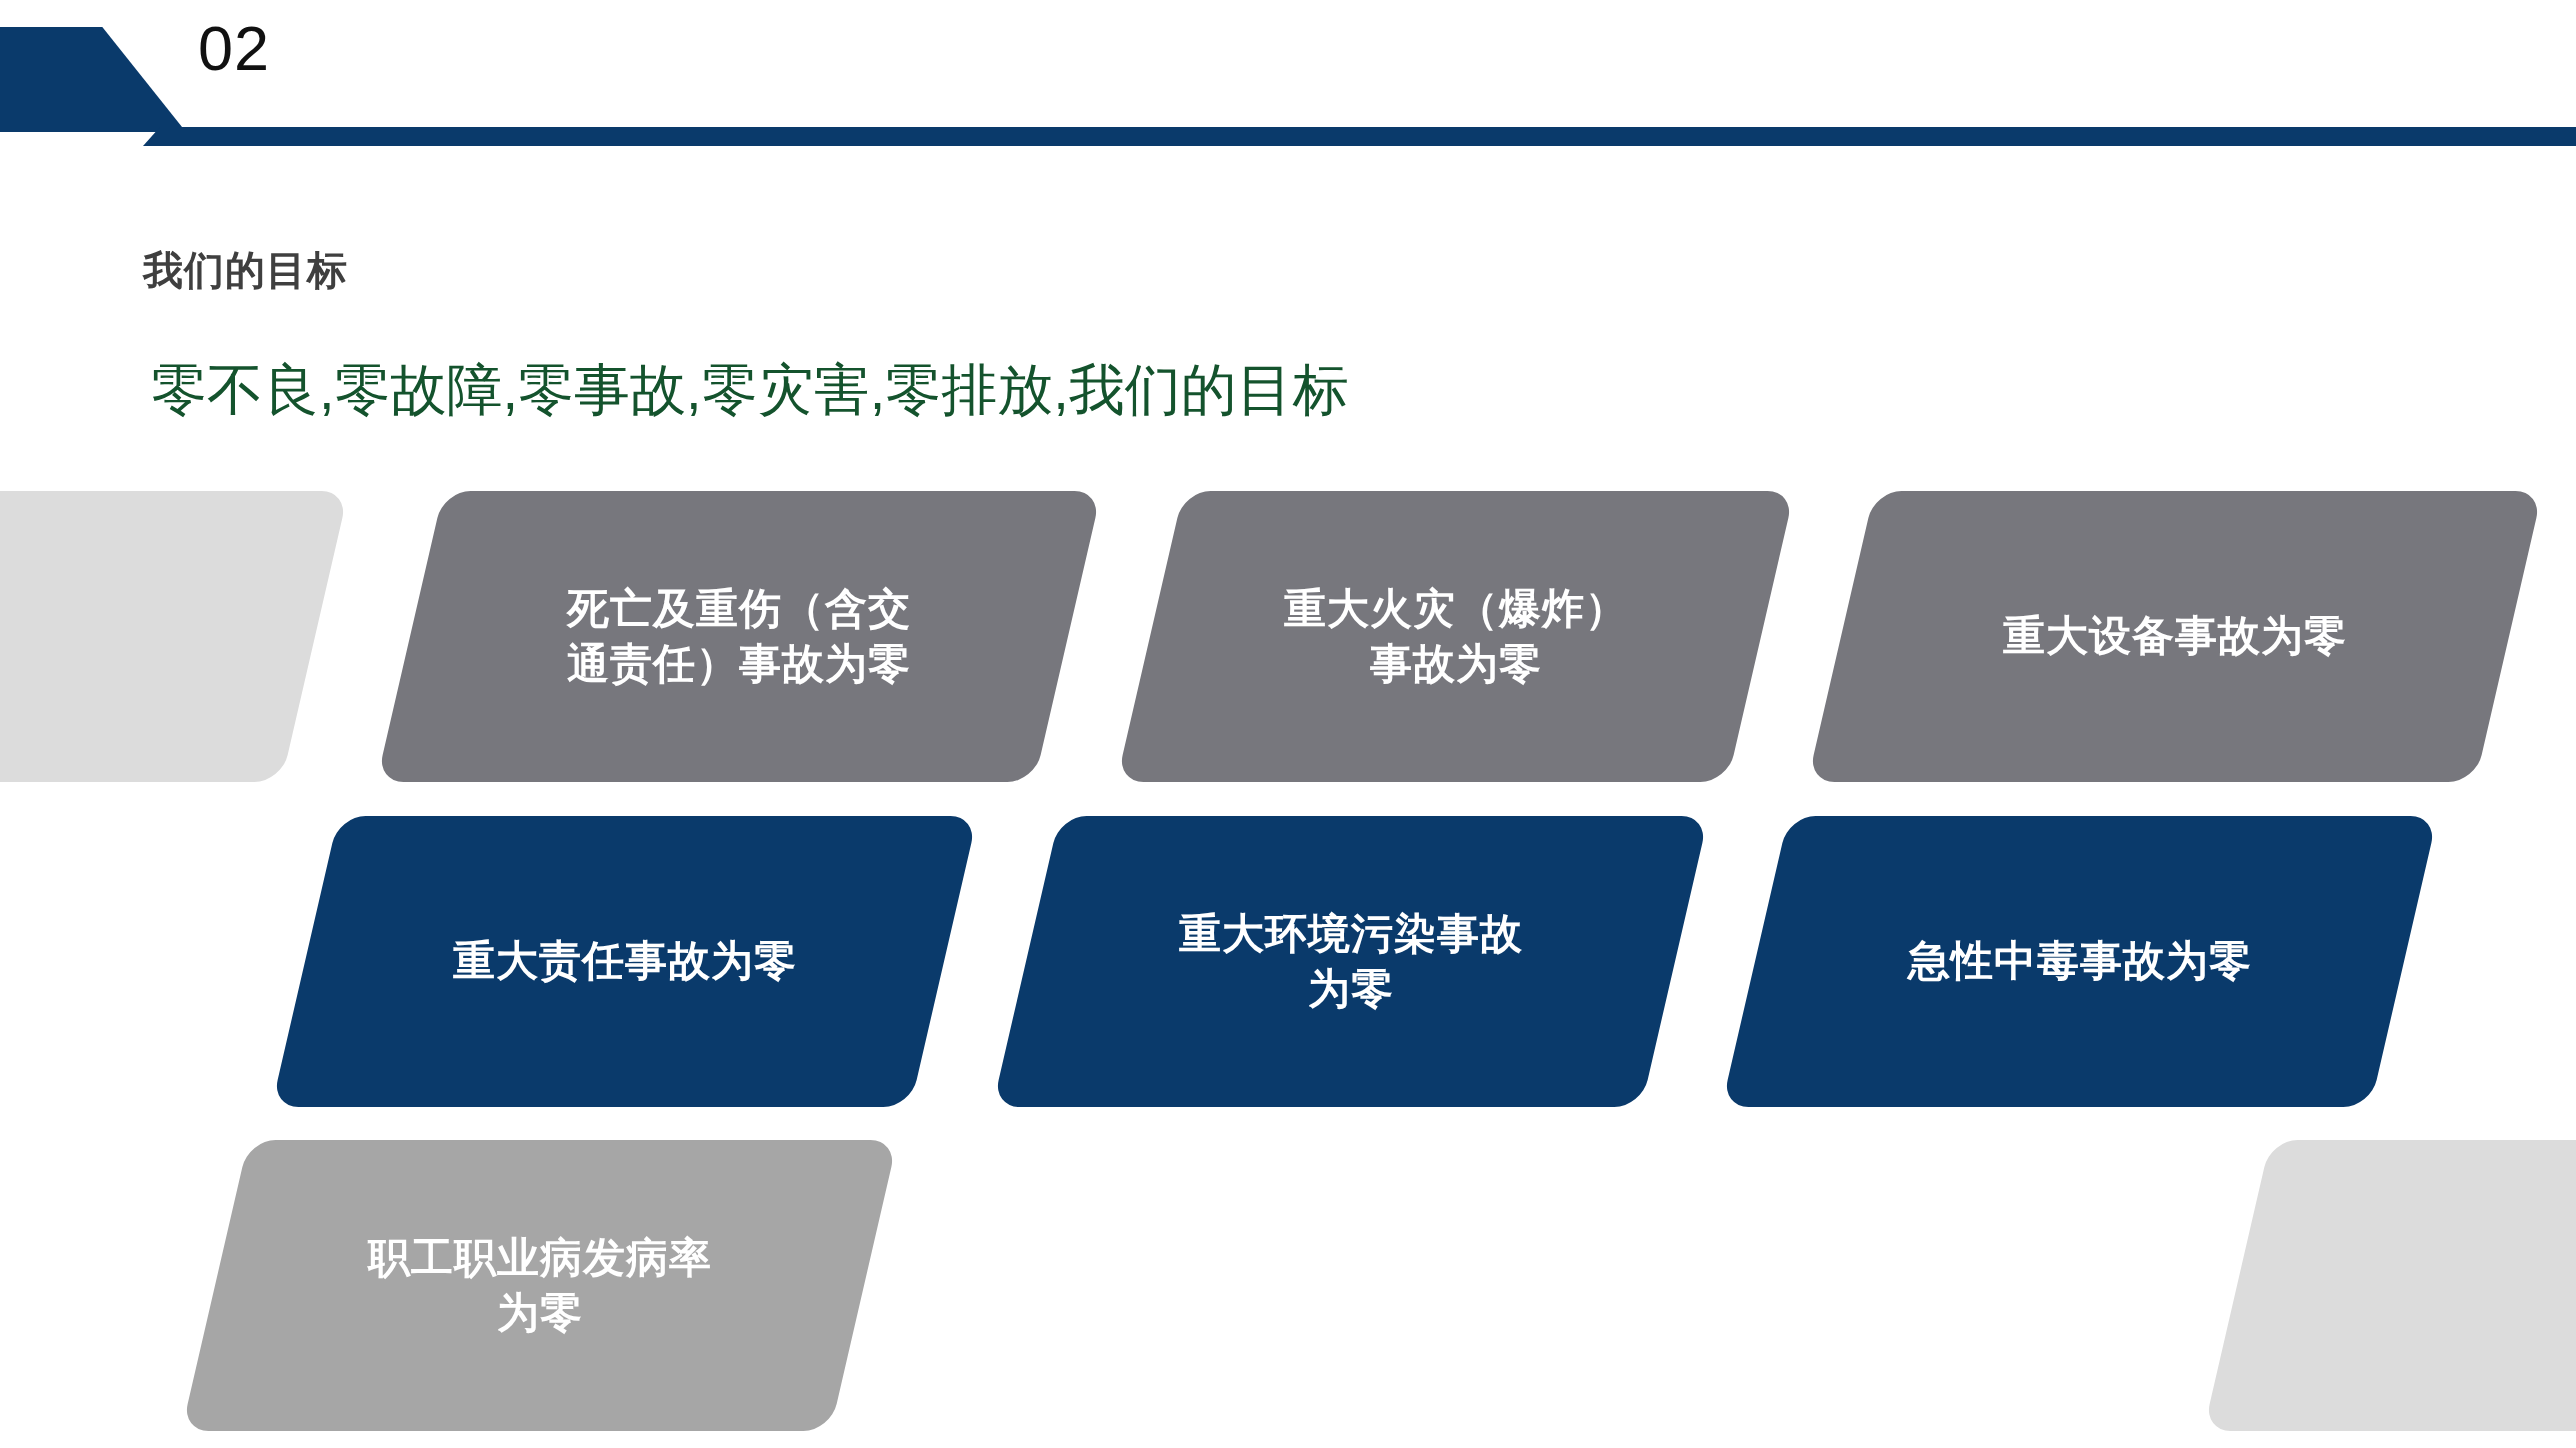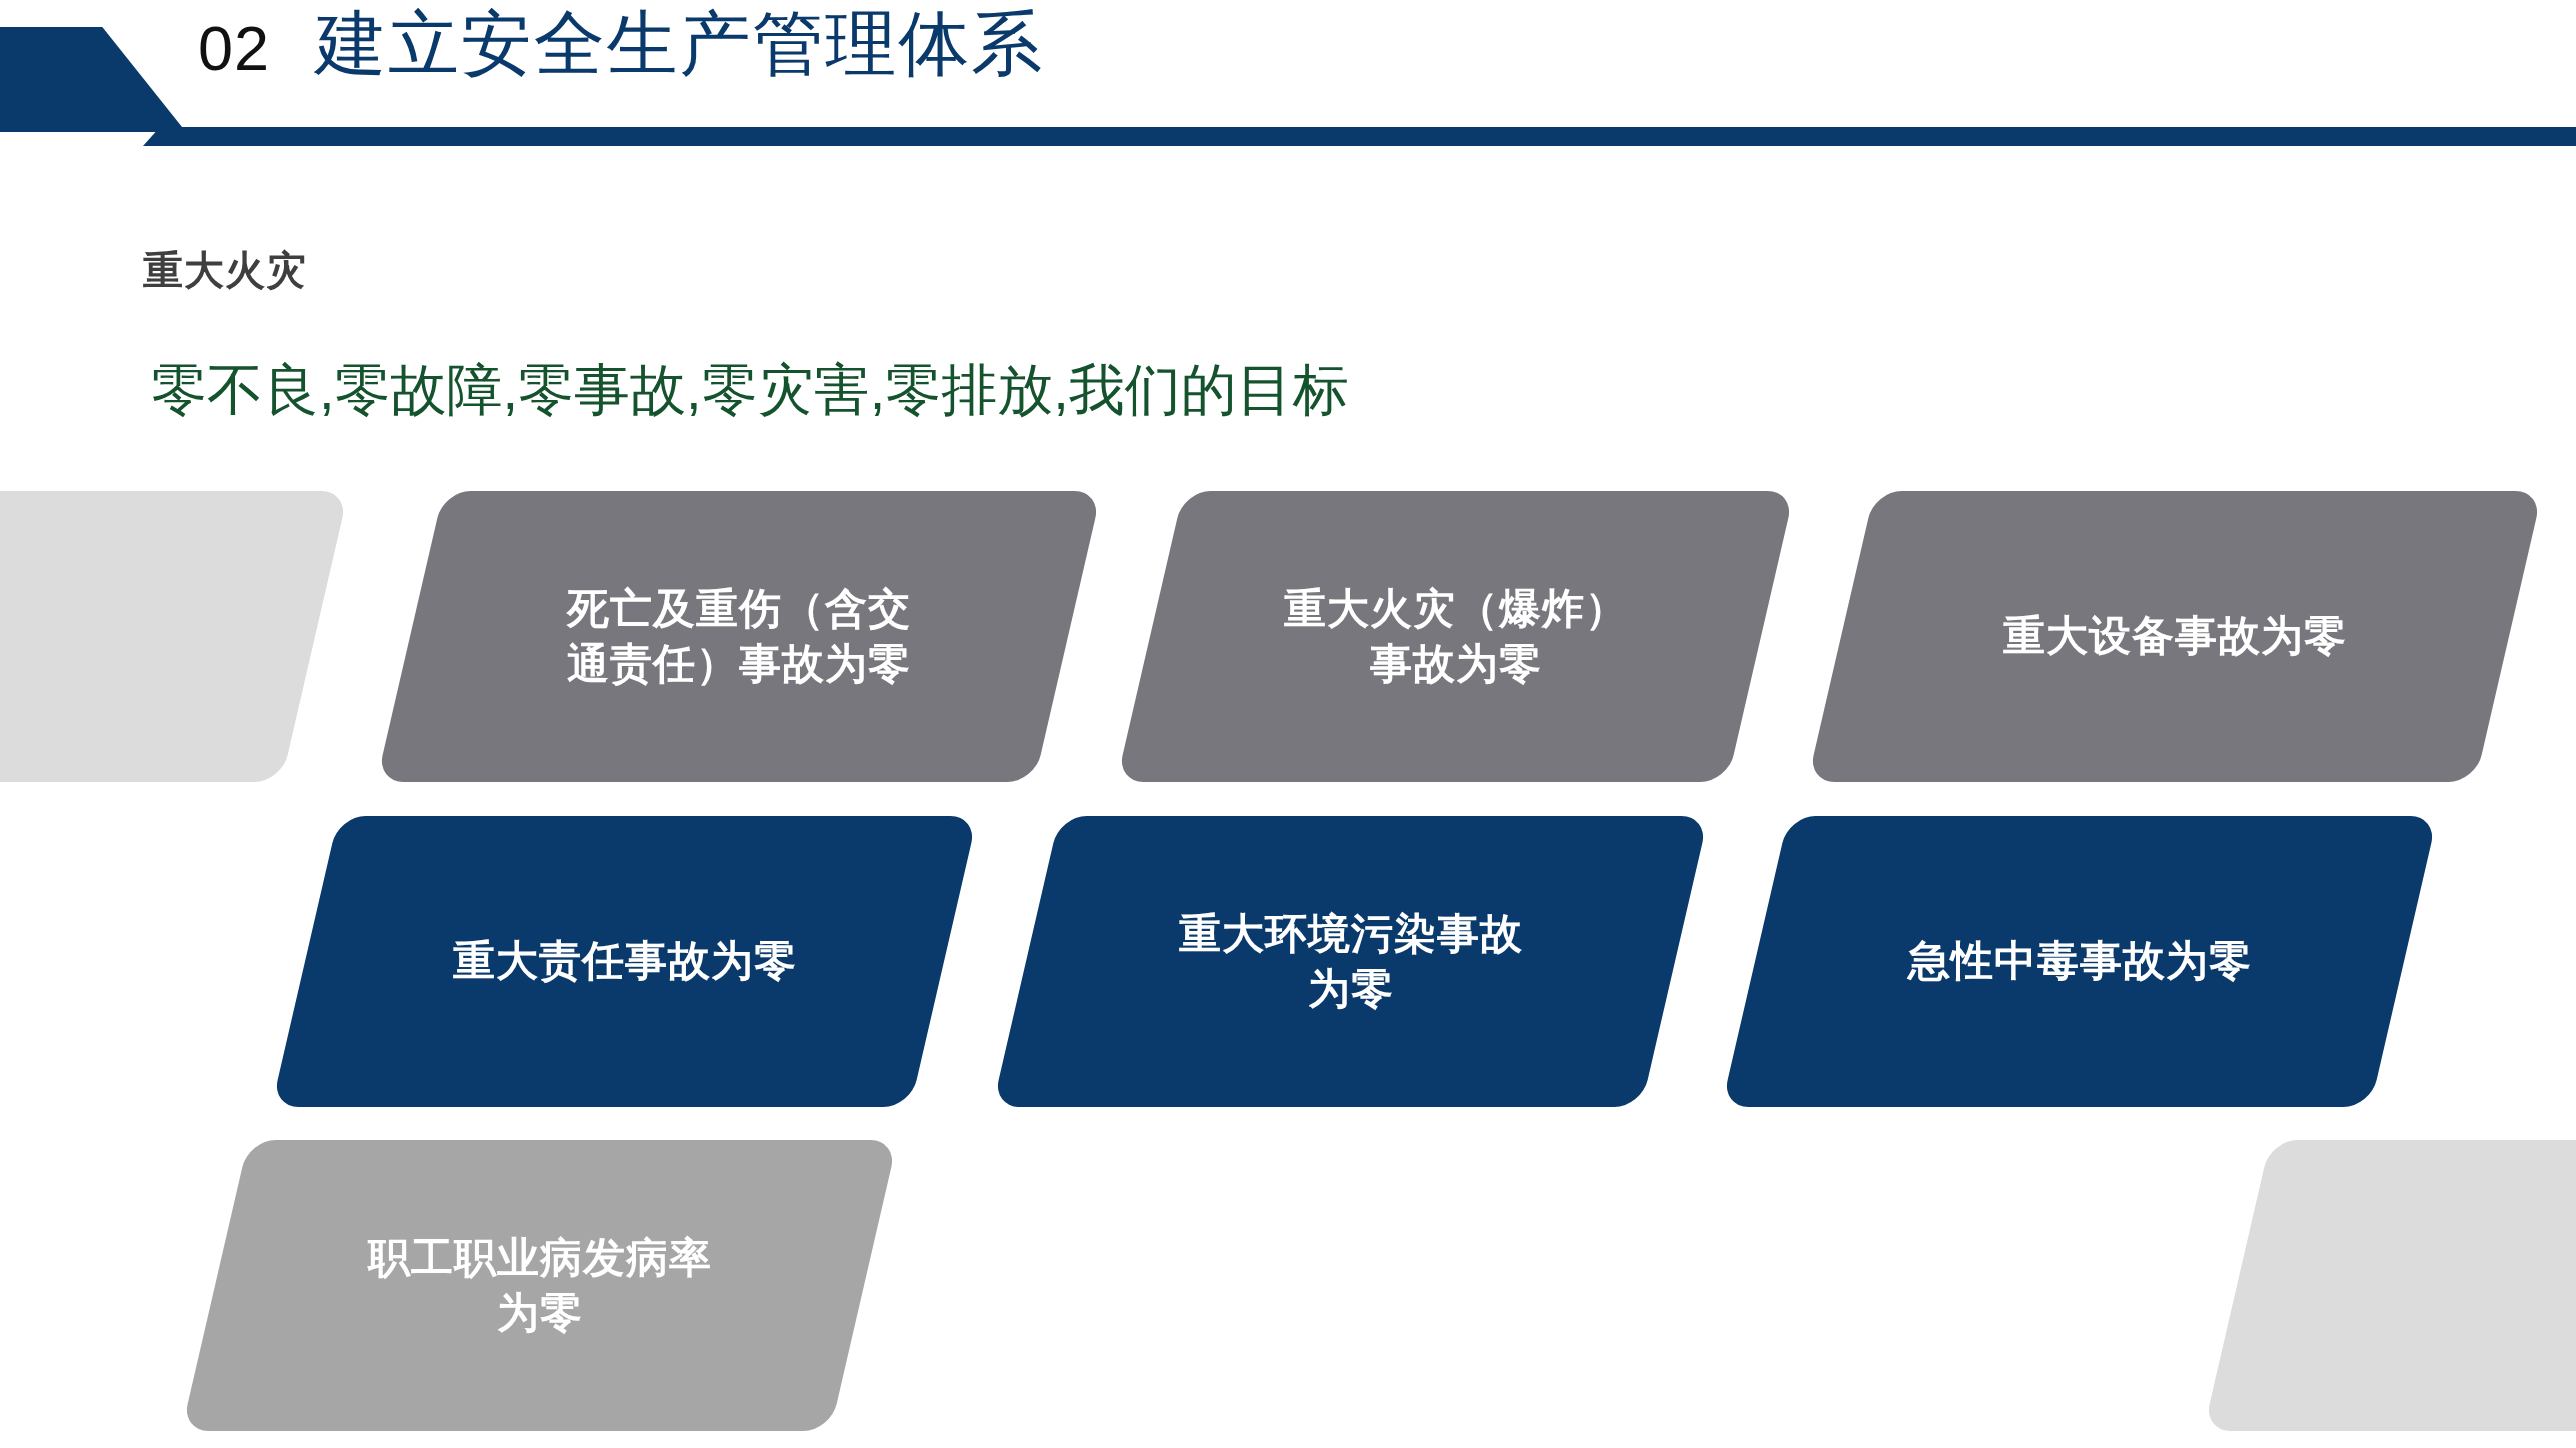--- a/index.html
+++ b/index.html
@@ -88,25 +88,24 @@
   .r3{top:1140px;height:291px;}
 
   .ghost > span{visibility:hidden;}
 </style>
 </head>
 <body>
 
 <div id="header">
   <div class="hdr-wedge"></div>
   <div class="hdr-num">02</div>
-  <div class="hdr-title">建立安全生产管理体系</div>
   <div class="hdr-rule"></div>
 </div>
 
-<div class="sec-label">重大火灾</div>
+<div class="sec-label">我们的目标</div>
 <div class="sec-sub">零不良,零故障,零事故,零灾害,零排放,我们的目标</div>
 
 <div id="board">
     <div class="chev r1 ghost" style="left: -219px; width: 534px; background: rgb(220, 220, 220);">
       <span></span>
     </div>
     <div class="chev r1" style="left: 410px; width: 658px; background: rgb(119, 119, 125);">
       <span>死亡及重伤（含交
 通责任）事故为零</span>
     </div>

